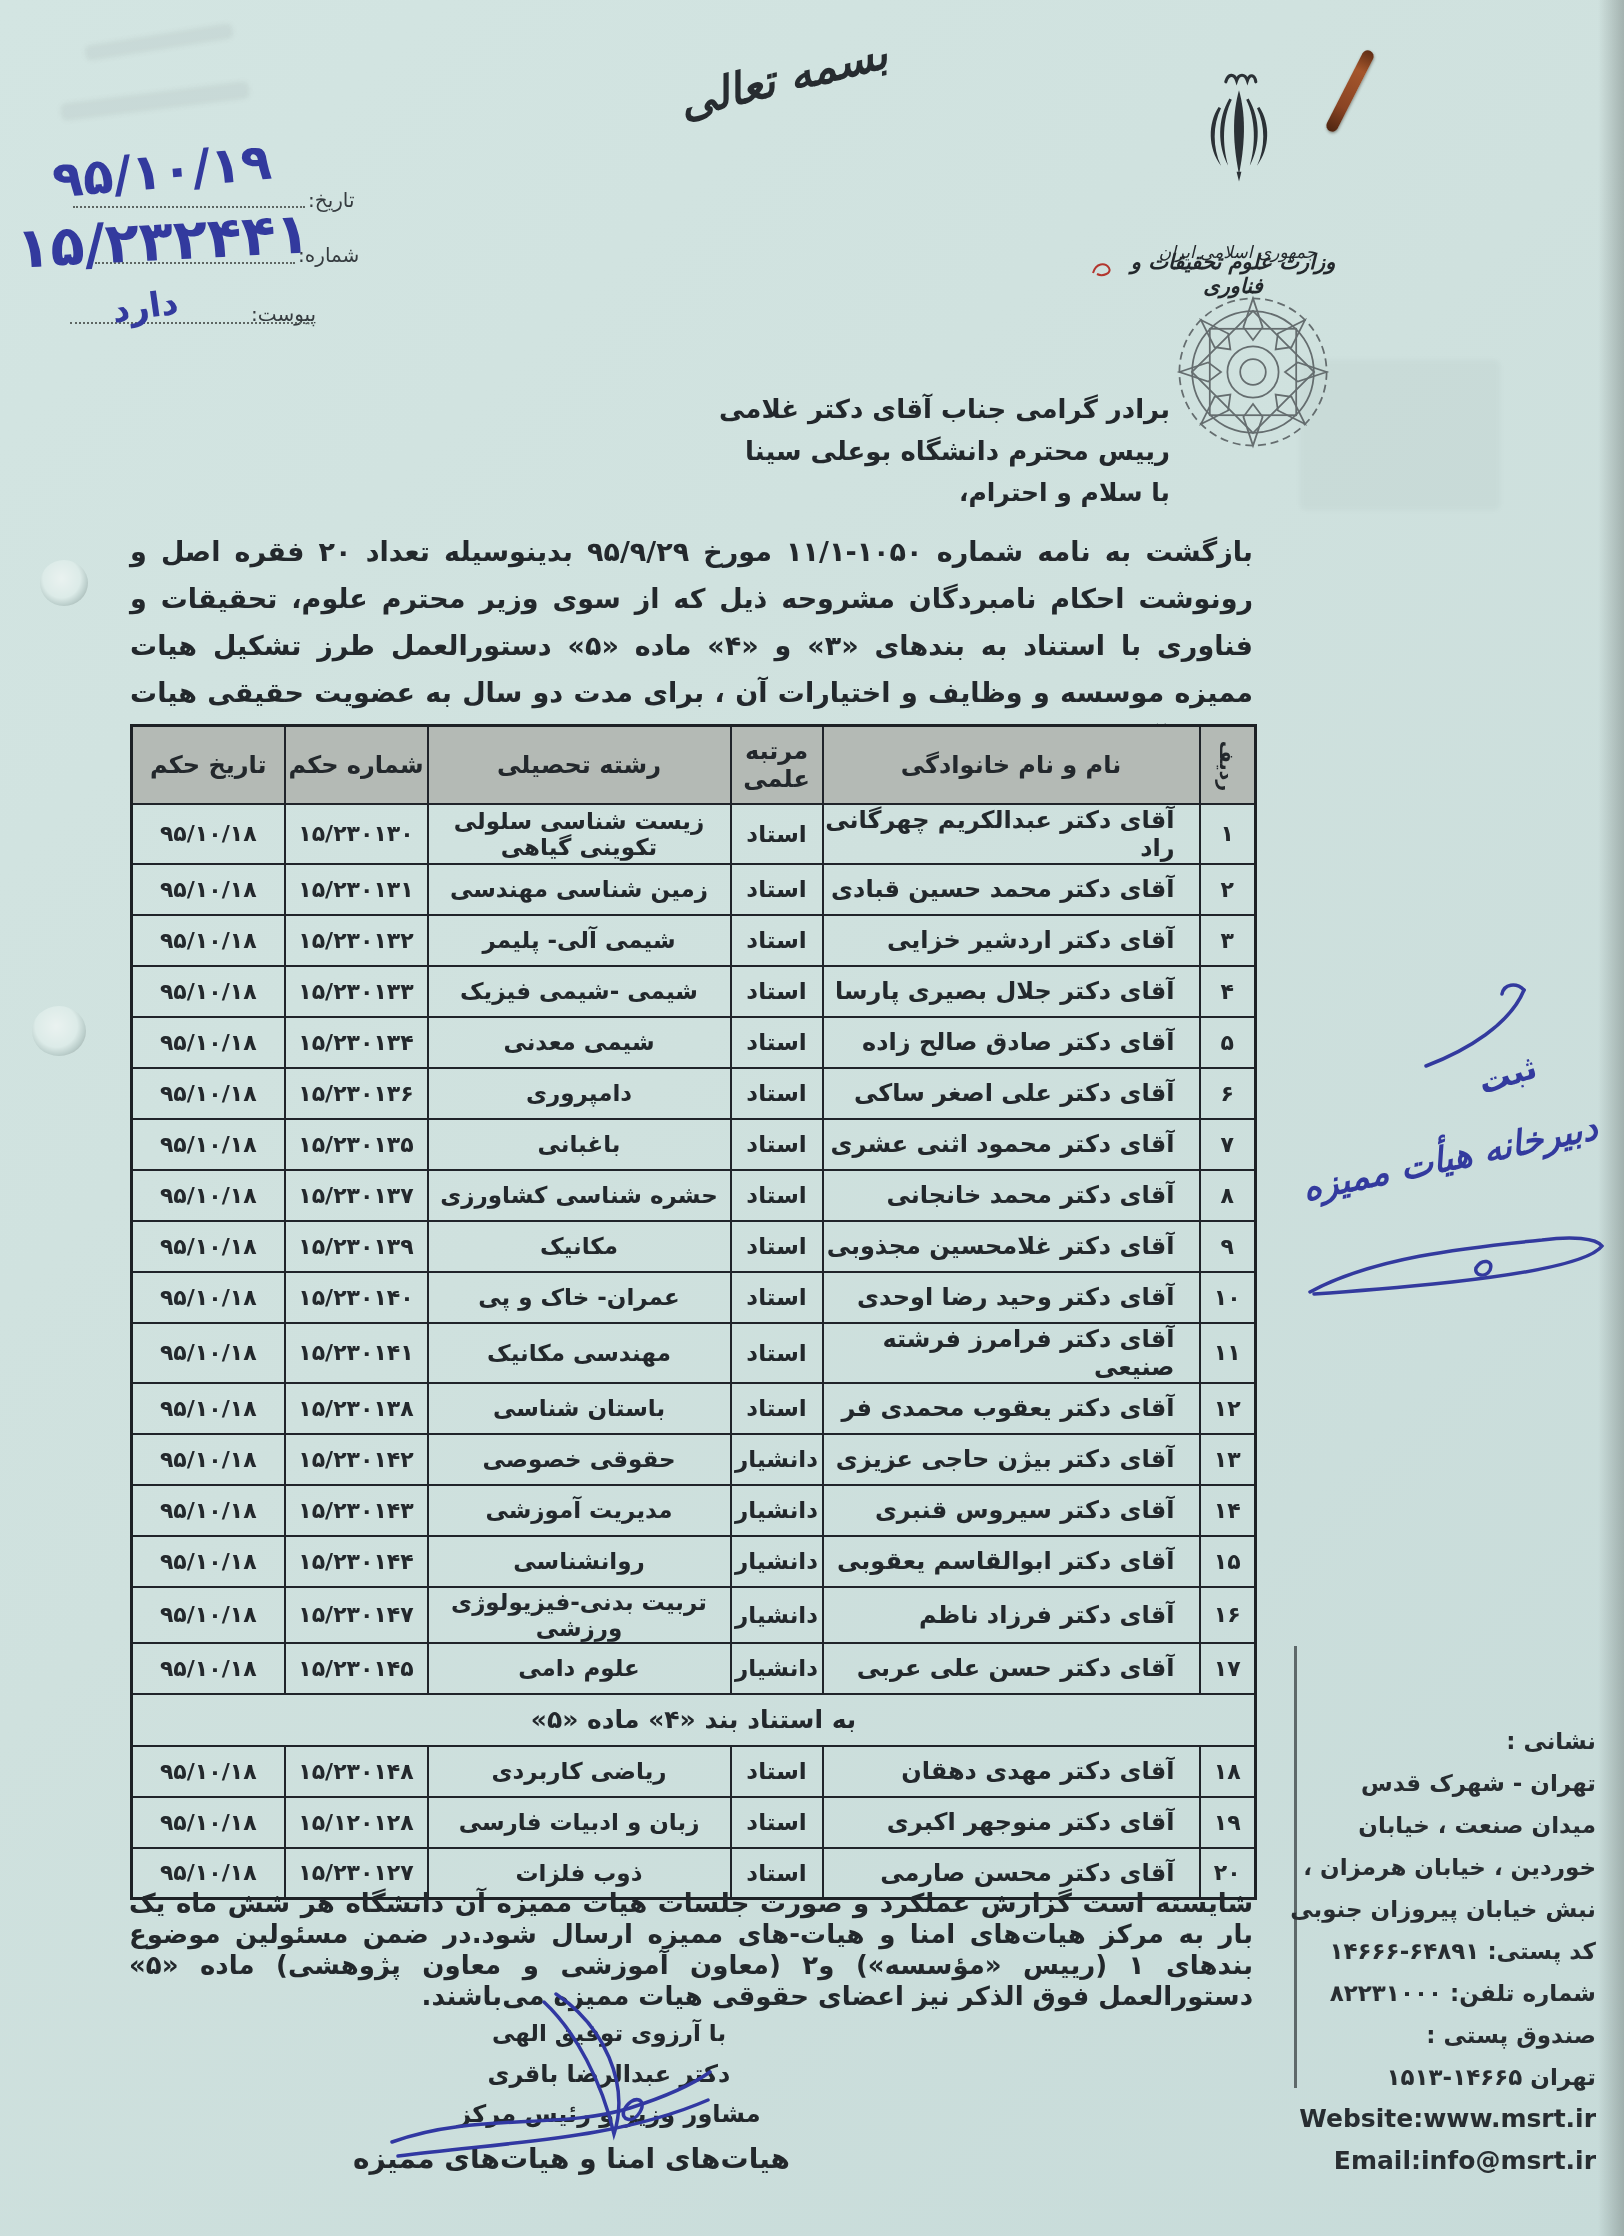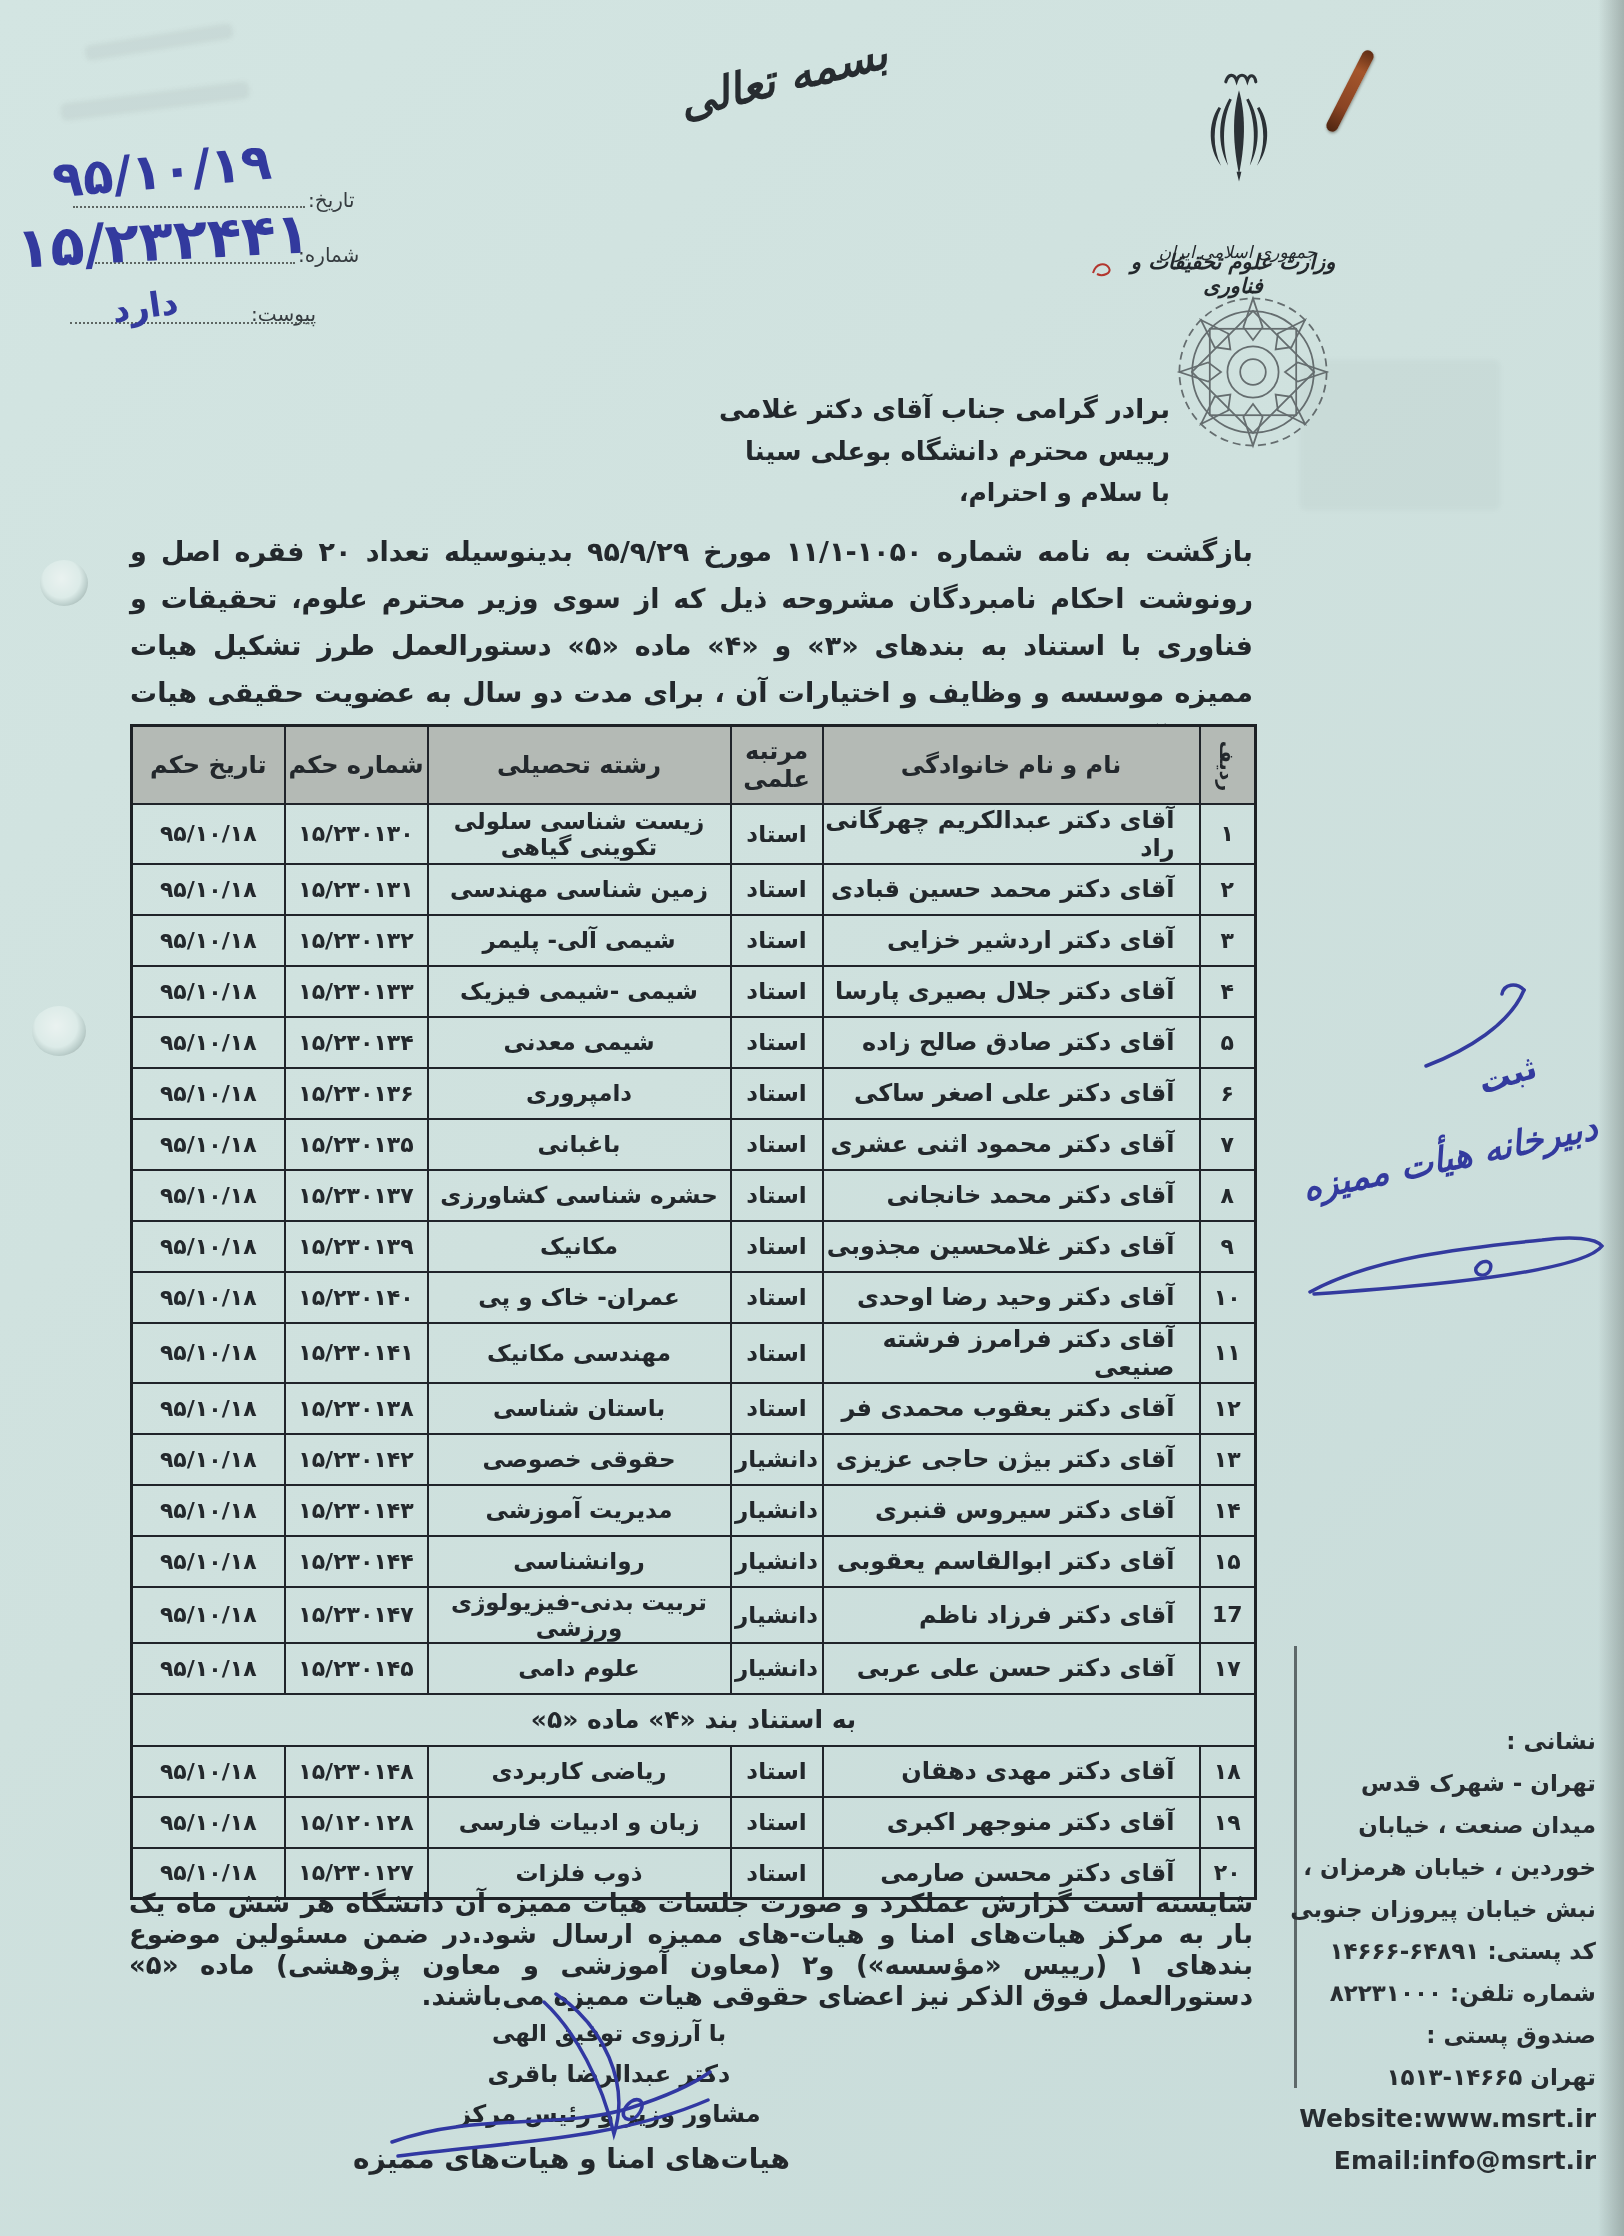--- a/index.html
+++ b/index.html
@@ -295,21 +295,21 @@
         </tr>
         <tr>
           <td class="col-no">۱۵</td>
           <td class="col-name">آقای دکتر ابوالقاسم یعقوبی</td>
           <td class="col-rank">دانشیار</td>
           <td class="col-field">روانشناسی</td>
           <td class="col-decree_no">۱۵/۲۳۰۱۴۴</td>
           <td class="col-decree_date">۹۵/۱۰/۱۸</td>
         </tr>
         <tr>
-          <td class="col-no">17</td>
+          <td class="col-no">۱۶</td>
           <td class="col-name">آقای دکتر فرزاد ناظم</td>
           <td class="col-rank">دانشیار</td>
           <td class="col-field">تربیت بدنی-فیزیولوژی ورزشی</td>
           <td class="col-decree_no">۱۵/۲۳۰۱۴۷</td>
           <td class="col-decree_date">۹۵/۱۰/۱۸</td>
         </tr>
         <tr>
           <td class="col-no">۱۷</td>
           <td class="col-name">آقای دکتر حسن علی عربی</td>
           <td class="col-rank">دانشیار</td>

